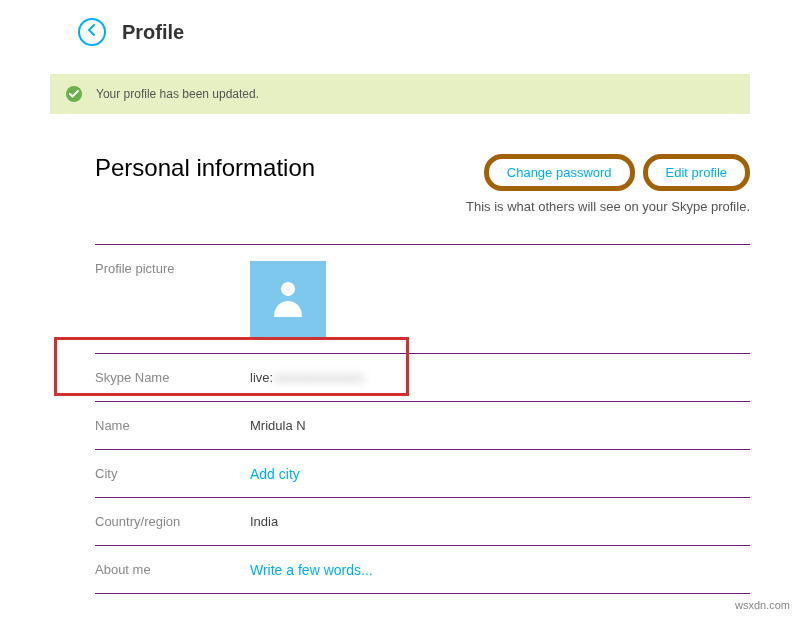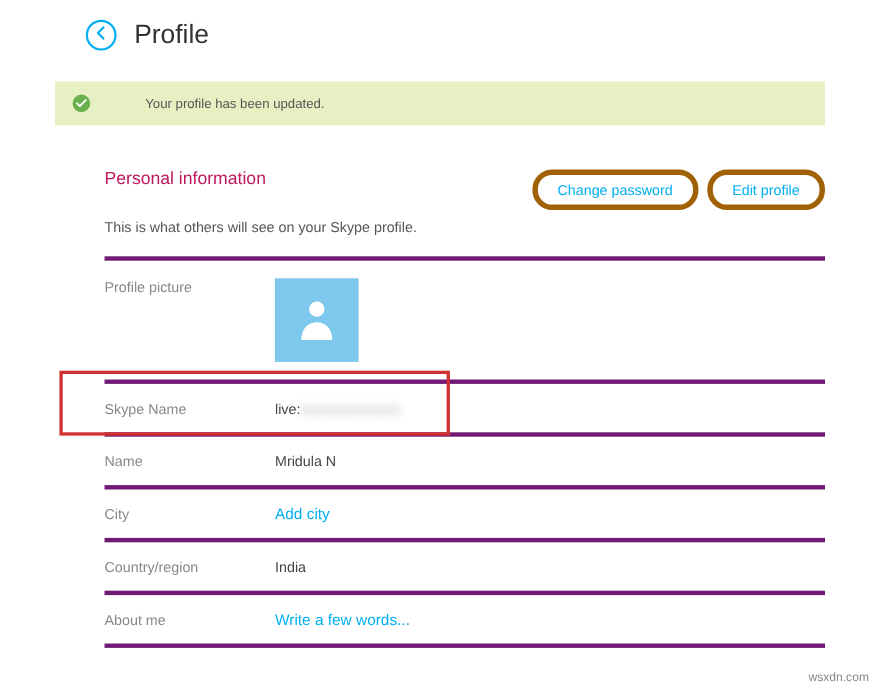--- a/index.html
+++ b/index.html
@@ -28,31 +28,30 @@
       align-items: center;
       justify-content: center;
       cursor: pointer;
       margin-right: 16px;
     }
     .back-btn svg {
       width: 14px;
       height: 14px;
     }
     .page-title {
-      font-size: 24px;
-      font-weight: 400;
+      font-size: 20px;
+      font-weight: 700;
       color: #333;
     }
     .notification {
       margin: 10px 50px 0 50px;
       background: #e7f0c3;
       padding: 12px 16px;
       display: flex;
       align-items: center;
-      gap: 36px;
     }
     .check-icon {
       width: 16px;
       height: 16px;
       background: #6ab04c;
       border-radius: 50%;
       display: flex;
       align-items: center;
       justify-content: center;
       margin-right: 14px;
@@ -68,46 +67,47 @@
     .content {
       padding: 40px 50px 0 95px;
     }
     .section-header {
       display: flex;
       justify-content: space-between;
       align-items: flex-start;
       margin-bottom: 8px;
     }
     .section-title {
-      font-size: 16px;
+      font-size: 24px;
       font-weight: 300;
-      color: #be185d;
+      color: #000000;
     }
     .section-desc {
       font-size: 13px;
       color: #555;
-      margin-bottom: 19px;
+      margin-bottom: 30px;
+      text-align: right;
     }
     .action-buttons {
       display: flex;
       gap: 8px;
     }
     .pill-btn {
       border: 5px solid #a16207;
       color: #00aff0;
       background: #fff;
       border-radius: 18px;
       padding: 6px 18px;
       font-size: 13px;
       cursor: pointer;
     }
     .row {
       display: flex;
       padding: 14px 0;
-      border-top: 4px solid #701a75;
+      border-top: 1px solid #701a75;
       align-items: center;
       min-height: 48px;
     }
     .row.picture-row {
       padding: 16px 0;
       align-items: flex-start;
     }
     .row-label {
       width: 155px;
       font-size: 13px;
@@ -143,21 +143,21 @@
       position: absolute;
       border: 3px solid #d03030;
       left: 54px;
       top: 337px;
       width: 355px;
       height: 59px;
       pointer-events: none;
     }
     .watermark {
       position: absolute;
-      bottom: 6px;
+      bottom: 17px;
       right: 10px;
       font-size: 11px;
       color: #888;
       font-family: Arial, sans-serif;
     }
     .skype-value {
       display: flex;
       align-items: flex-end;
     }
   </style>

